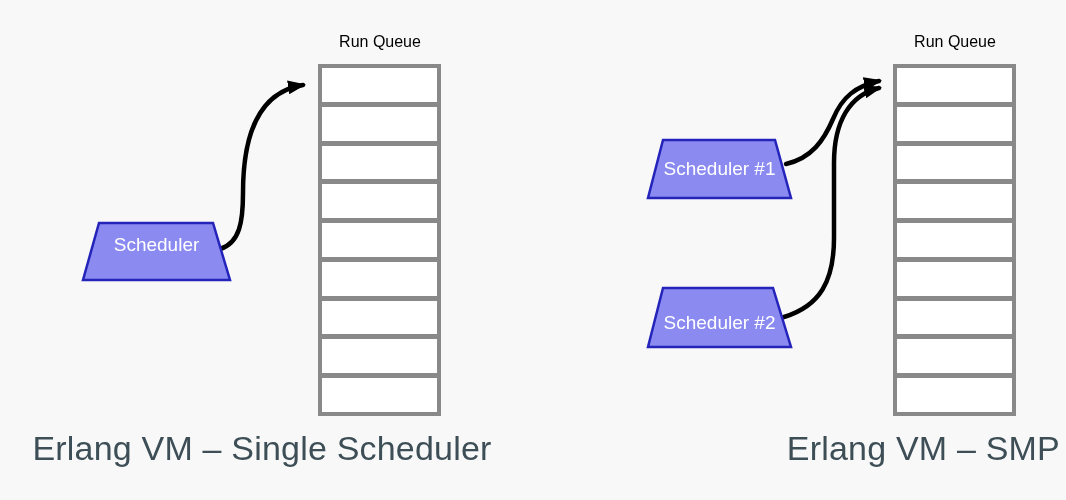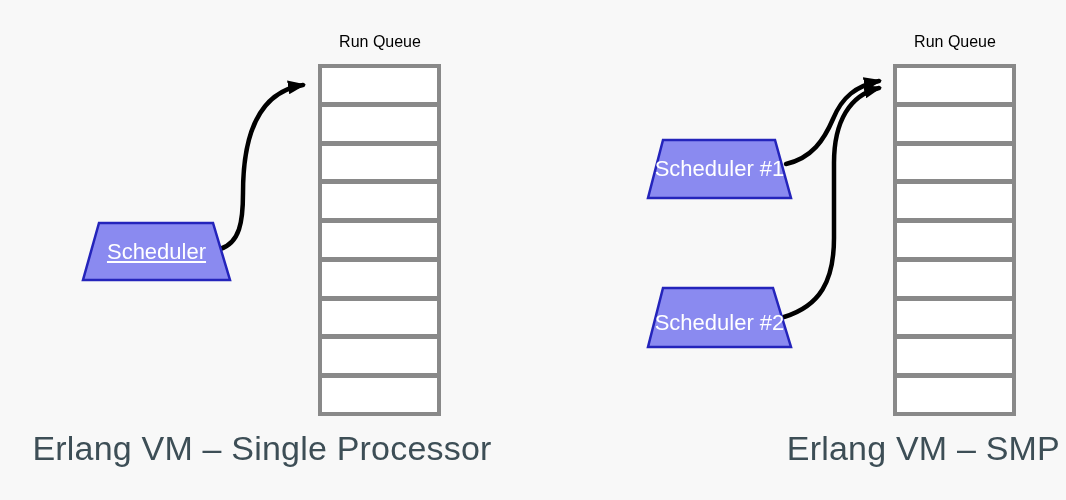--- a/index.html
+++ b/index.html
@@ -55,21 +55,21 @@
     font-size: 16px;
     color: var(--label-color, #000);
     white-space: nowrap;
   }
   .sched-label {
     position: absolute;
     display: flex;
     align-items: center;
     justify-content: center;
     color: var(--scheduler-text-color, #fff);
-    font-size: 22px;
+    font-size: 19px;
     white-space: nowrap;
   }
   .caption {
     position: absolute;
     top: 429px;
     text-align: center;
     font-size: 34px;
     font-weight: 300;
     letter-spacing: 0.2px;
     color: var(--caption-color, #3d4e56);
@@ -106,23 +106,23 @@
   <div class="cell"></div>
       <div class="cell"></div>
       <div class="cell"></div>
       <div class="cell"></div>
       <div class="cell"></div>
       <div class="cell"></div>
       <div class="cell"></div>
       <div class="cell"></div>
     </div>
 
-  <div class="sched-label" style="left:83px; top:223px; width:147px; height:57px;text-decoration:underline;">Scheduler</div>
+  <div class="sched-label" style="left:83px; top:216px; width:147px; height:57px;">Scheduler</div>
 
-  <div class="caption" style="left:0; width:524px;">Erlang VM – Single Processor</div>
+  <div class="caption" style="left:0; width:524px;">Erlang VM – Single Scheduler</div>
 
   <div class="rq-label" style="left:885px;">Run Queue</div>
 
   <div class="queue" style="left:893px; top:64px;">
     <div class="cell"></div>
   <div class="cell"></div>
       <div class="cell"></div>
       <div class="cell"></div>
       <div class="cell"></div>
       <div class="cell"></div>

